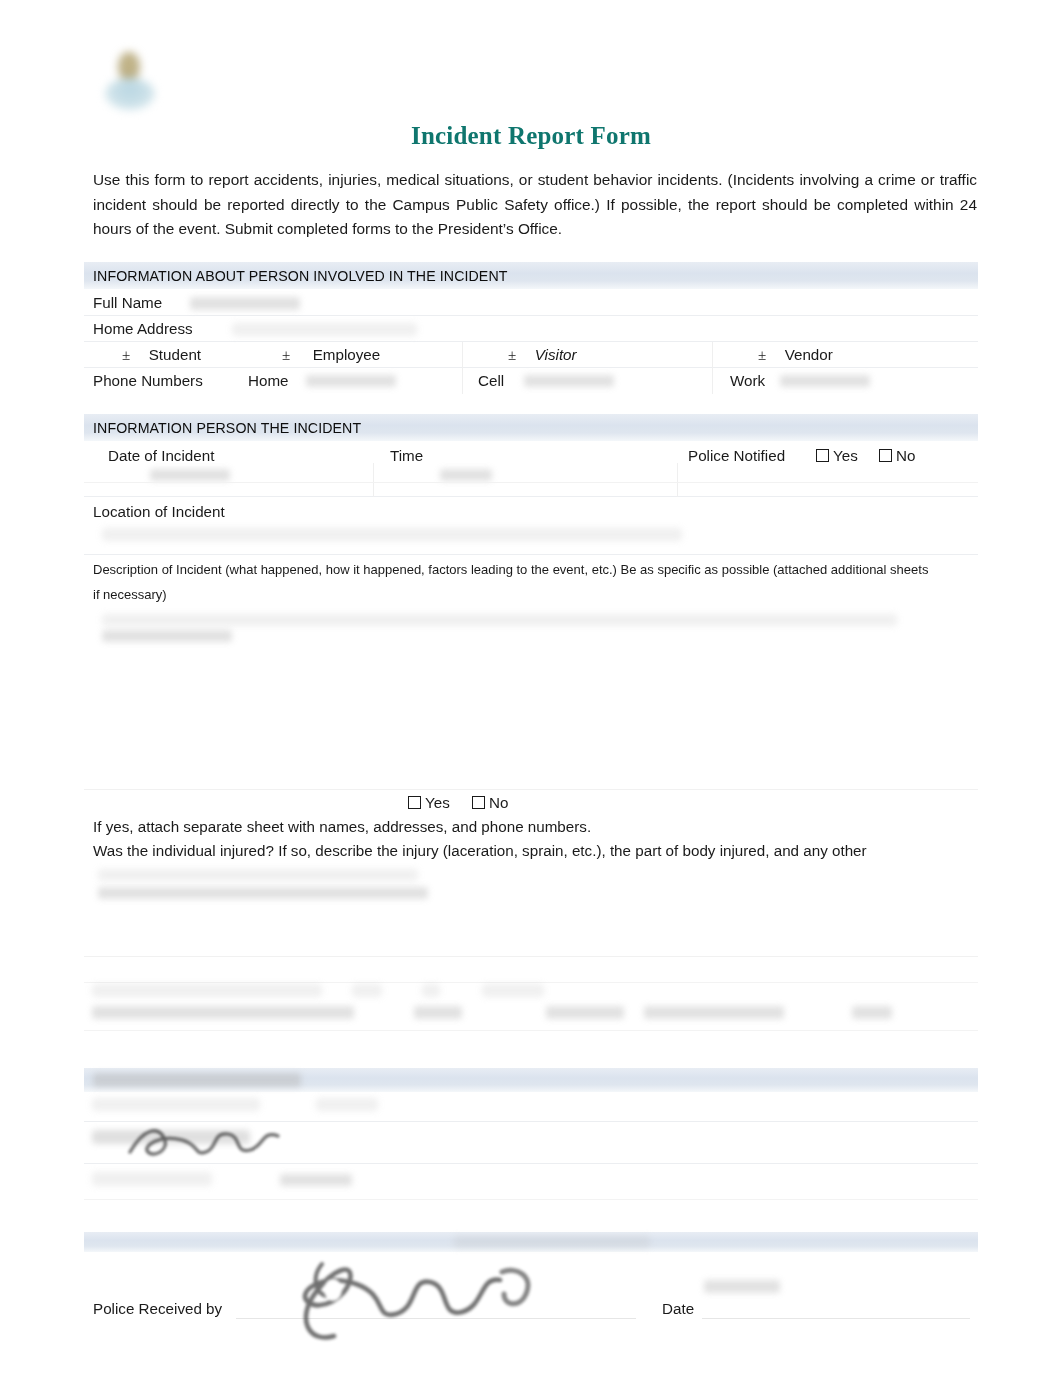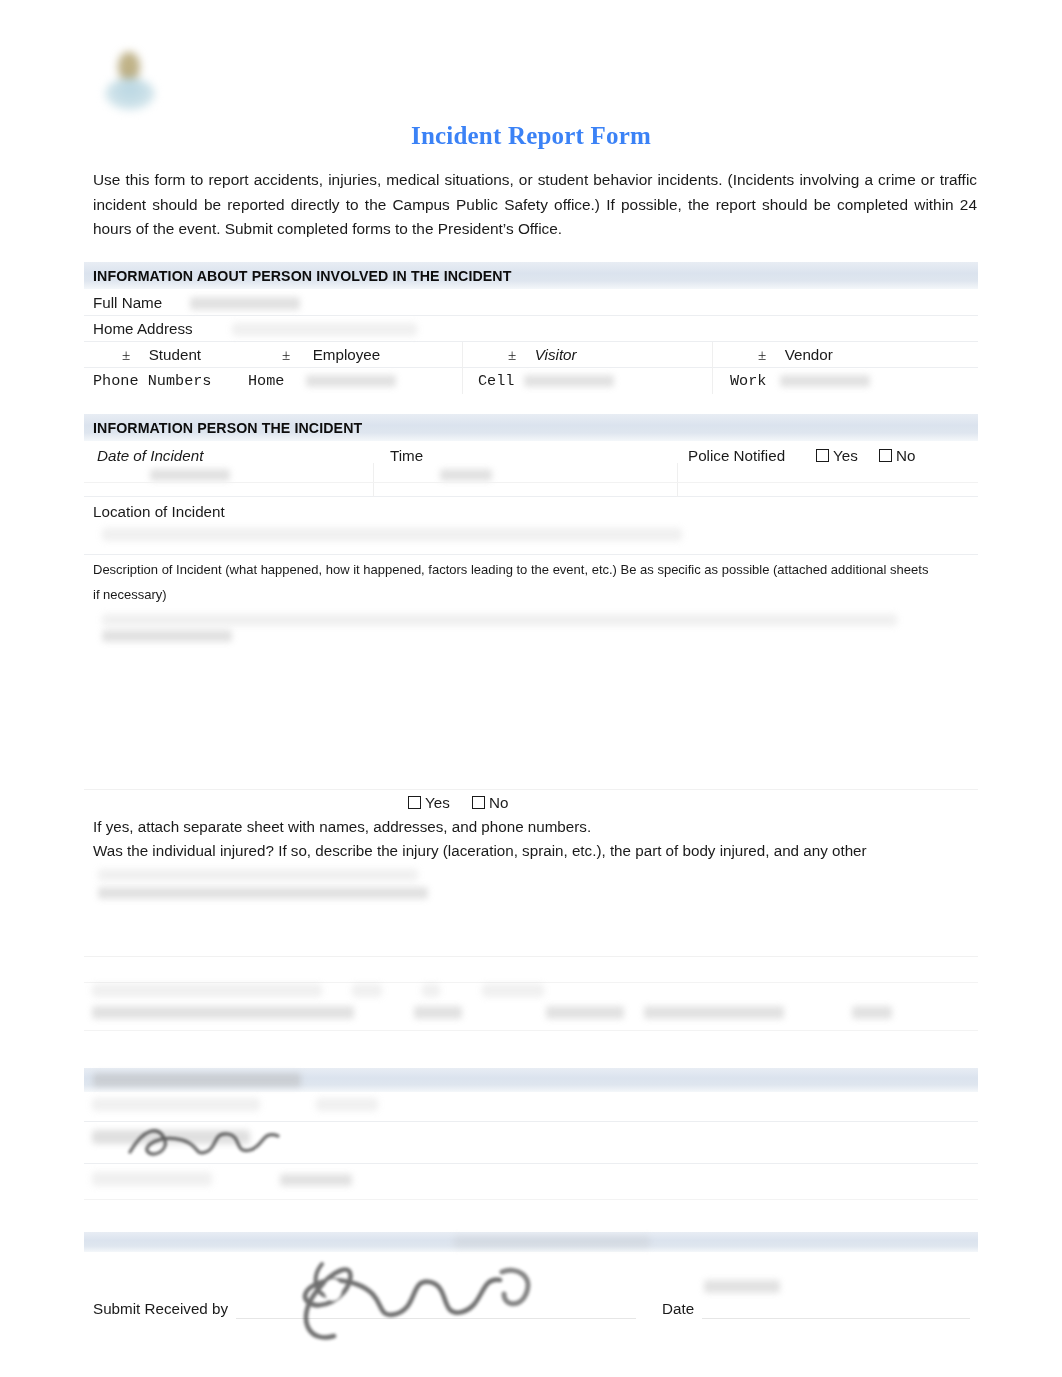--- a/index.html
+++ b/index.html
@@ -48,21 +48,21 @@
 
   .doc-title {
     position: absolute;
     left: 0; right: 0;
     top: 122px;
     text-align: center;
     font-family: "Liberation Serif", serif;
     font-weight: bold;
     font-size: 25px;
     letter-spacing: .2px;
-    color: #3b82f6;
+    color: #0f766e;
   }
 
   .intro {
     position: absolute;
     left: 93px;
     top: 168px;
     width: 884px;
     font-size: 15.4px;
     line-height: 24.6px;
     text-align: justify;
@@ -71,21 +71,21 @@
 
   
   .section {
     position: absolute;
     left: 84px;
     width: 894px;
     box-sizing: border-box;
   }
   .band {
     background: linear-gradient(180deg, #e8edf4 0%, #dbe3ee 42%, #dfe6ef 70%, #f4f7fa 100%);
-    font-weight: bold;
+    font-weight: normal;
     font-size: 14.2px;
     letter-spacing: .1px;
     padding: 6px 9px 5px 9px;
     color: #0d0d0d;
   }
   .band.centered { text-align: center; }
 
   .row {
     position: relative;
     border-bottom: 1px solid #eceef1;
@@ -176,38 +176,38 @@
         <span class="lbl" style="display:inline-block;margin-left:14px;font-style:italic;">Visitor</span>
       </div>
       <div style="position:absolute;left:674px;top:2px;">
         <span class="plusbox">±</span>
         <span class="lbl" style="display:inline-block;margin-left:14px;">Vendor</span>
       </div>
       <div class="fieldline" style="left:378px;top:0;width:1px;height:26px;background:#efefef;"></div>
       <div class="fieldline" style="left:628px;top:0;width:1px;height:26px;background:#efefef;"></div>
     </div>
 
-    <div class="row nb" style="height:26px;font-family:Liberation Mono, monospace;">
+    <div class="row nb" style="height:26px;">
       <div class="lbl" style="position:absolute;left:9px;top:2px;">Phone Numbers</div>
       <div class="lbl" style="position:absolute;left:164px;top:2px;">Home</div>
       <div class="blurline" style="left:222px;top:7px;width:90px;height:12px;"></div>
       <div class="lbl" style="position:absolute;left:394px;top:2px;">Cell</div>
       <div class="blurline" style="left:440px;top:7px;width:90px;height:12px;"></div>
       <div class="lbl" style="position:absolute;left:646px;top:2px;">Work</div>
       <div class="blurline" style="left:696px;top:7px;width:90px;height:12px;"></div>
       <div class="fieldline" style="left:378px;top:0;width:1px;height:26px;background:#efefef;"></div>
       <div class="fieldline" style="left:628px;top:0;width:1px;height:26px;background:#efefef;"></div>
     </div>
   </div>
 
   <div class="section" style="top:414px;">
     <div class="band">INFORMATION PERSON THE INCIDENT</div>
 
     <div class="row" style="height:56px;">
-      <div class="lbl" style="position:absolute;left:13px;top:4px;font-style:italic;">Date of Incident</div>
+      <div class="lbl" style="position:absolute;left:24px;top:4px;">Date of Incident</div>
       <div class="blurline" style="left:66px;top:28px;width:80px;height:12px;"></div>
 
       <div class="lbl" style="position:absolute;left:306px;top:4px;">Time</div>
       <div class="blurline" style="left:356px;top:28px;width:52px;height:12px;"></div>
 
       <div class="lbl" style="position:absolute;left:604px;top:4px;">Police Notified</div>
       <div style="position:absolute;left:732px;top:4px;">
         <span class="sqbox"></span><span class="lbl" style="display:inline;">Yes</span>
       </div>
       <div style="position:absolute;left:795px;top:4px;">
@@ -291,21 +291,21 @@
       <div class="fieldline" style="left:0;top:35px;width:894px;height:1px;background:#f3f3f3;"></div>
     </div>
   </div>
 
   <div class="section" style="top:1232px;">
     <div class="band centered" style="height:20px;padding:0;position:relative;">
       <div class="blurline light" style="left:370px;top:4px;width:196px;height:12px;"></div>
     </div>
 
     <div class="row nb" style="height:80px;">
-      <div class="lbl" style="position:absolute;left:9px;top:46px;">Submit Received by</div>
+      <div class="lbl" style="position:absolute;left:9px;top:46px;">Police Received by</div>
       <div class="fieldline" style="left:152px;top:66px;width:400px;height:1px;background:#e6e6e6;"></div>
 
       <svg class="sigblob" width="360" height="108" viewBox="0 0 360 108" style="left:120px;top:-12px;">
         <path d="M130 96 C104 104, 92 78, 112 52 C130 28, 150 22, 146 40 C142 58, 116 72, 104 62 C92 52, 118 32, 152 44 C184 55, 170 80, 192 74 C214 68, 206 38, 226 42 C246 46, 236 78, 258 72 C280 66, 276 36, 296 40" fill="none" stroke="#3a3a3a" stroke-width="4.6" stroke-linecap="round" stroke-linejoin="round"></path>
         <path d="M118 24 C108 36, 110 52, 122 56" fill="none" stroke="#3a3a3a" stroke-width="4" stroke-linecap="round"></path>
         <ellipse cx="129" cy="50" rx="9" ry="11" fill="#ffffff"></ellipse>
         <path d="M298 32 C312 26, 330 36, 322 54 C316 68, 300 66, 300 54" fill="none" stroke="#555" stroke-width="5" stroke-linecap="round"></path>
       </svg>
 
       <div class="lbl" style="position:absolute;left:578px;top:46px;">Date</div>

